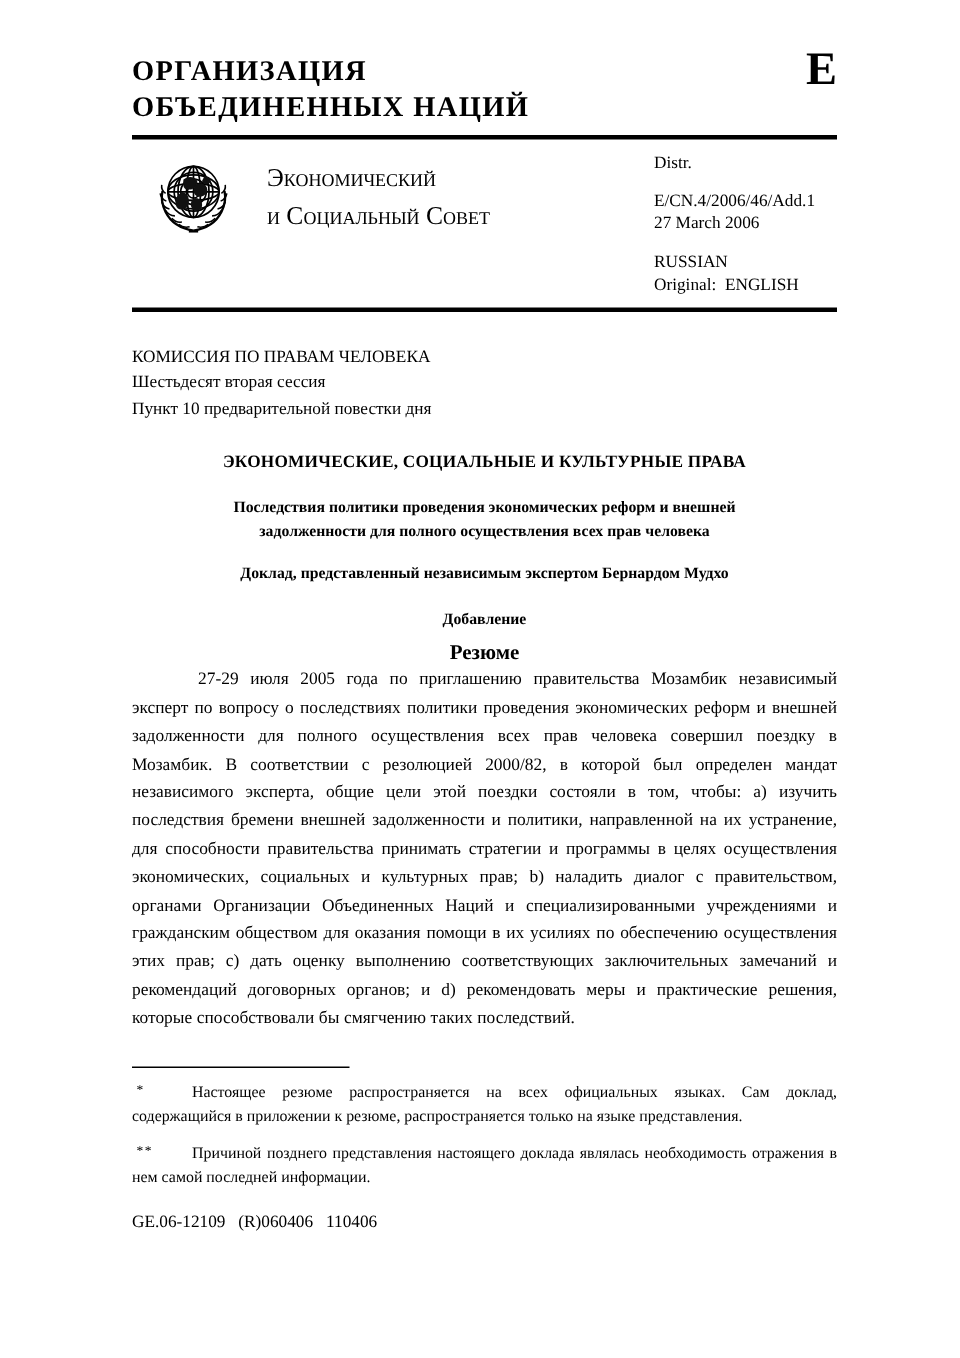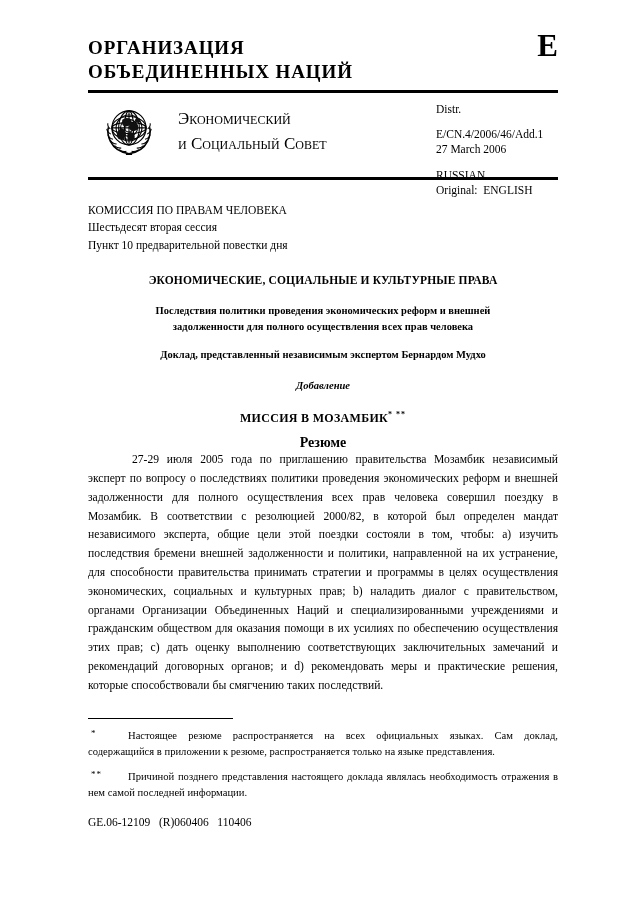--- a/index.html
+++ b/index.html
@@ -56,21 +56,21 @@
   .rule-thick {
     height: 3px;
     background: #000;
     width: 470px;
     margin: 0;
   }
 
   
   .band {
     position: relative;
-    height: 84px;
+    height: 112px;
   }
   .emblem-wrap {
     position: absolute;
     left: 10px;
     top: 9px;
     width: 62px;
     height: 58px;
   }
   .council {
     position: absolute;
@@ -124,21 +124,20 @@
   .t-sub .ln { display: block; }
   .t-report {
     margin-top: 15px;
     font-size: 10.5px;
     font-weight: bold;
   }
   .t-add {
     margin-top: 20px;
     font-size: 10.5px;
     font-weight: bold;
-    font-style: italic;
   }
   .t-mission {
     margin-top: 19px;
     font-size: 12px;
     font-weight: bold;
     letter-spacing: 0.3px;
   }
   .t-mission .stars {
     font-size: 8px;
     vertical-align: super;
@@ -287,23 +286,20 @@
     </div>
 
     <div class="titles">
       <div class="t-main">ЭКОНОМИЧЕСКИЕ, СОЦИАЛЬНЫЕ И КУЛЬТУРНЫЕ ПРАВА</div>
       <div class="t-sub">
         <span class="ln">Последствия политики проведения экономических реформ и внешней</span>
         <span class="ln">задолженности для полного осуществления всех прав человека</span>
       </div>
       <div class="t-report">Доклад, представленный независимым экспертом Бернардом Мудхо</div>
       <div class="t-add">Добавление</div>
-      <div class="t-mission">
-        <span>МИССИЯ В МОЗАМБИК</span><span class="stars">* **</span>
-      </div>
       <div class="t-resume">Резюме</div>
     </div>
 
     <div class="summary">27-29 июля 2005 года по приглашению правительства Мозамбик независимый эксперт по вопросу о последствиях политики проведения экономических реформ и внешней задолженности для полного осуществления всех прав человека совершил поездку в Мозамбик.  В соответствии с резолюцией 2000/82, в которой был определен мандат независимого эксперта, общие цели этой поездки состояли в том, чтобы: а) изучить последствия бремени внешней задолженности и политики, направленной на их устранение, для способности правительства принимать стратегии и программы в целях осуществления экономических, социальных и культурных прав;  b) наладить диалог с правительством, органами Организации Объединенных Наций и специализированными учреждениями и гражданским обществом для оказания помощи в их усилиях по обеспечению осуществления этих прав;  c)  дать оценку выполнению соответствующих заключительных замечаний и рекомендаций договорных органов;  и d)  рекомендовать меры и практические решения, которые способствовали бы смягчению таких последствий.</div>
 
     <div class="fn-rule"></div>
     <div class="footnotes">
       <div class="fn">
         <span class="mark">*</span>
         <span class="body">Настоящее резюме распространяется на всех официальных языках.  Сам доклад, содержащийся в приложении к резюме, распространяется только на языке представления.</span>

